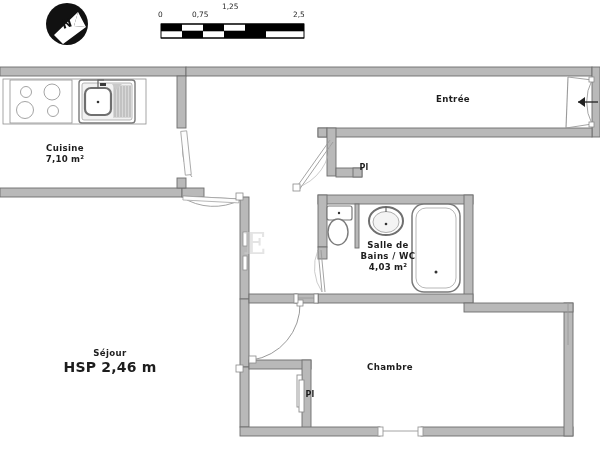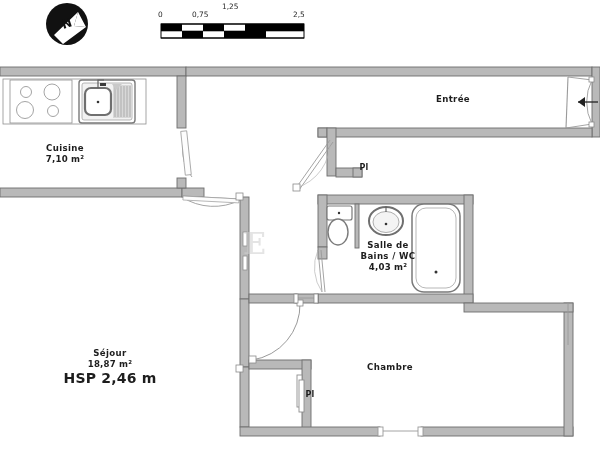--- a/index.html
+++ b/index.html
@@ -262,21 +262,20 @@
 </div>
 
 <div class="lbl" style="left:343px;top:240px;width:90px;">
   <span class="room-name">Salle de</span>
   <span class="room-name">Bains / WC</span>
   <span class="room-area">4,03 m²</span>
 </div>
 
 <div class="lbl" style="left:40px;top:312px;width:140px;margin-top:36px;">
   <span class="room-name">Séjour</span>
-  <span class="room-area">18,87 m²</span>
   <span class="room-hsp">HSP 2,46 m</span>
 </div>
 
 <div class="lbl" style="left:340px;top:362px;width:100px;">
   <span class="room-name">Chambre</span>
 </div>
 
 <div class="lbl pl-lbl" style="left:312px;top:163px;width:24px;">
   <span>Pl</span>
 </div>

